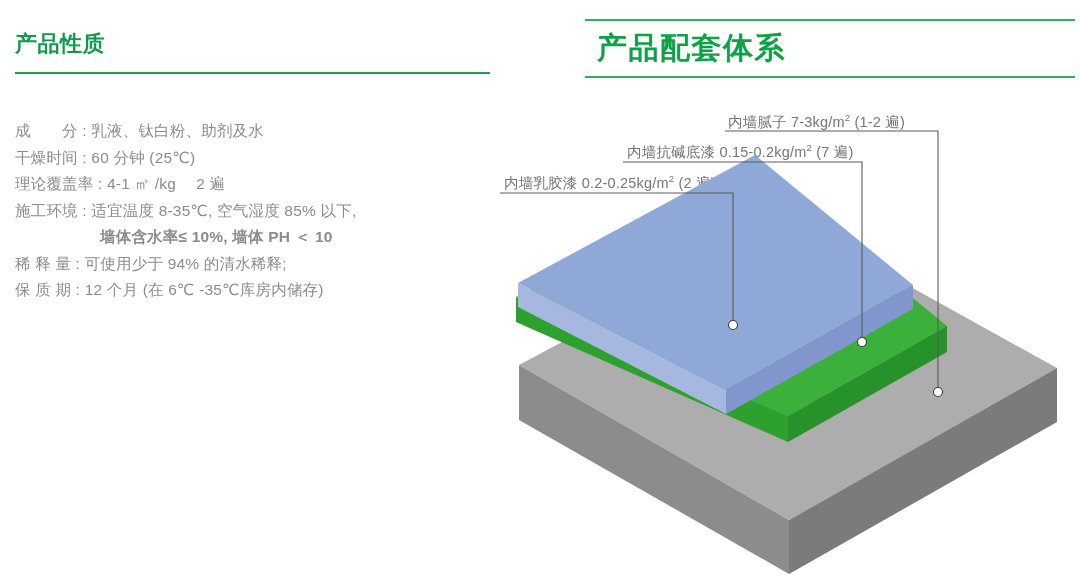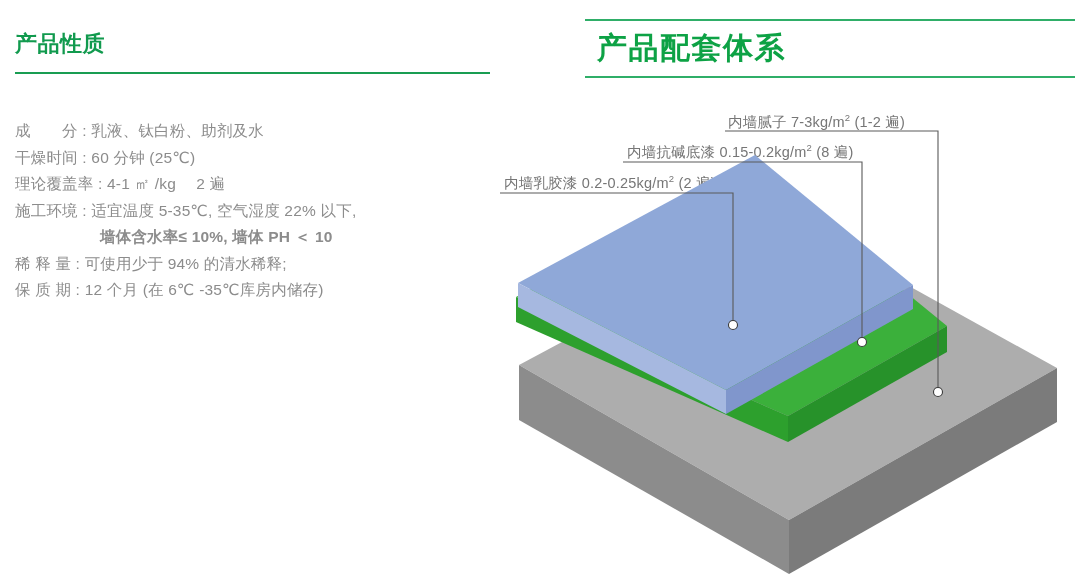--- a/index.html
+++ b/index.html
@@ -123,36 +123,36 @@
 </head>
 <body>
 
 <div id="left-panel">
   <div id="left-heading">产品性质</div>
   <div id="left-divider"></div>
   <div id="spec-list">
     <div class="spec-line">成　　分 : 乳液、钛白粉、助剂及水</div>
     <div class="spec-line">干燥时间 : 60 分钟 (25℃)</div>
     <div class="spec-line">理论覆盖率 : 4-1 ㎡ /kg　 2 遍</div>
-    <div class="spec-line">施工环境 : 适宜温度 5-35℃, 空气湿度 22% 以下,</div>
+    <div class="spec-line">施工环境 : 适宜温度 8-35℃, 空气湿度 85% 以下,</div>
     <div class="spec-line indent">墙体含水率≤ 10%, 墙体 PH ＜ 10</div>
     <div class="spec-line">稀 释 量 : 可使用少于 94% 的清水稀释;</div>
     <div class="spec-line">保 质 期 : 12 个月 (在 6℃ -35℃库房内储存)</div>
   </div>
 </div>
 
 <div id="right-panel">
   <div id="right-rule-top"></div>
   <div id="right-heading">产品配套体系</div>
   <div id="right-rule-bottom"></div>
 </div>
 
 <div class="anno-label" id="anno-1"><span>内墙腻子 7-3kg/m</span><sup>2</sup><span> (1-2 遍)</span></div>
 
-<div class="anno-label" id="anno-2"><span>内墙抗碱底漆 0.15-0.2kg/m</span><sup>2</sup><span> (8 遍)</span></div>
+<div class="anno-label" id="anno-2"><span>内墙抗碱底漆 0.15-0.2kg/m</span><sup>2</sup><span> (7 遍)</span></div>
 
 <div class="anno-label" id="anno-3"><span>内墙乳胶漆 0.2-0.25kg/m</span><sup>2</sup><span> (2 遍)</span></div>
 
 <svg id="diagram" viewBox="0 0 1080 575" width="1080" height="575">
 
   <g>
 
     <polygon points="519,365 790,220 1057,368 789,520" fill="#ADADAD"></polygon>
 
     <polygon points="519,365 789,520 789,574 519,420" fill="#8C8C8C"></polygon>

